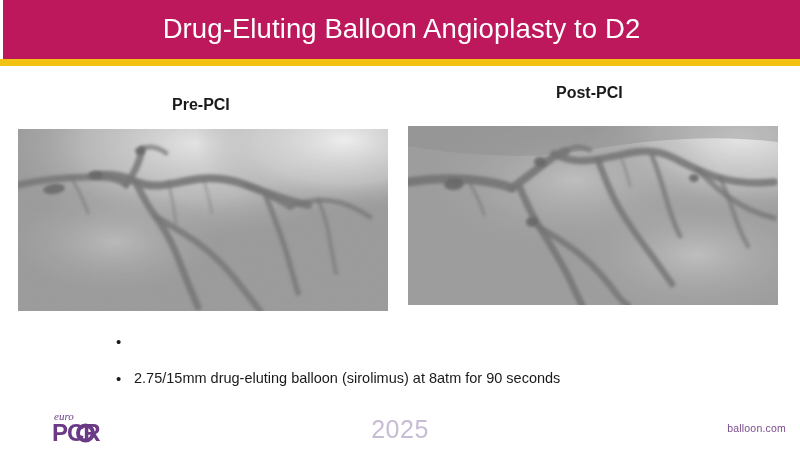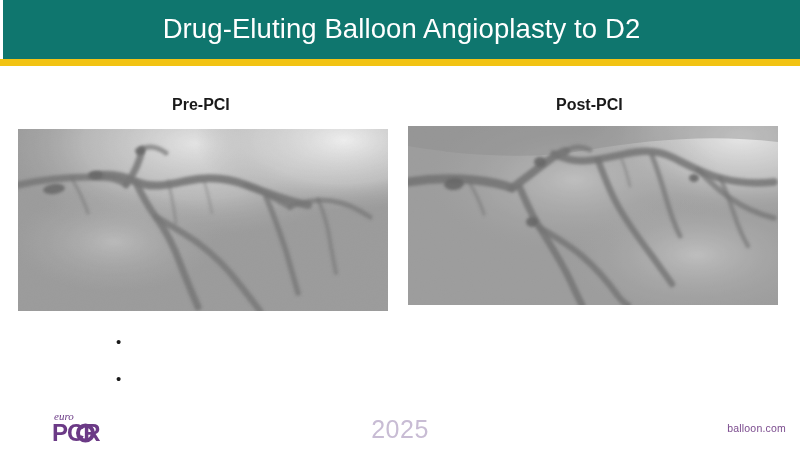--- a/index.html
+++ b/index.html
@@ -22,21 +22,21 @@
     background: #ffffff;
   }
 
   
   .title-bar {
     position: absolute;
     left: 3px;
     top: 0;
     width: 797px;
     height: 59px;
-    background: #0f766e;
+    background: #be185d;
     display: flex;
     align-items: center;
     justify-content: center;
   }
   .title-text {
     color: #ffffff;
     font-size: 27.5px;
     font-weight: 400;
     letter-spacing: 0.1px;
     white-space: nowrap;
@@ -54,21 +54,21 @@
 
   
   .caption {
     position: absolute;
     font-size: 16px;
     font-weight: bold;
     color: #1a1a1a;
     white-space: nowrap;
   }
   .caption-pre  { left: 172px; top: 96px; }
-  .caption-post { left: 556px; top: 96px; }
+  .caption-post { left: 556px; top: 84px; }
 
   
   .angio {
     position: absolute;
     overflow: hidden;
     background: #8d8d8d;
   }
   .angio-pre  { left: 18px;  top: 129px; width: 370px; height: 182px; }
   .angio-post { left: 408px; top: 126px; width: 370px; height: 179px; }
   .angio svg { display: block; width: 100%; height: 100%; }
@@ -268,20 +268,21 @@
       <rect x="0" y="0" width="370" height="179" filter="url(#grainB)" fill="#9d9d9d" opacity="0.18"></rect>
     </svg>
   </div>
 
   <div class="bullets">
     <div class="bullet-row">
       <div class="bullet-dot">•</div>
     </div>
     <div class="bullet-row">
       <div class="bullet-dot">•</div>
+      <div class="bullet-text">2.75/15mm drug-eluting balloon (sirolimus) at 8atm for 90 seconds</div>
     </div>
   </div>
 
   <div class="logo">
     <svg viewBox="0 0 80 38">
       <text x="2" y="12" font-family="'Liberation Serif', serif" font-size="11" font-style="italic" fill="#6B3A86">euro</text>
       <text x="0" y="33" font-family="'Liberation Sans', sans-serif" font-size="24" font-weight="bold" fill="#6B3A86" letter-spacing="-1">PCR</text>
       <circle cx="33.5" cy="25" r="7.5" fill="none" stroke="#6B3A86" stroke-width="4"></circle>
     </svg>
   </div>

